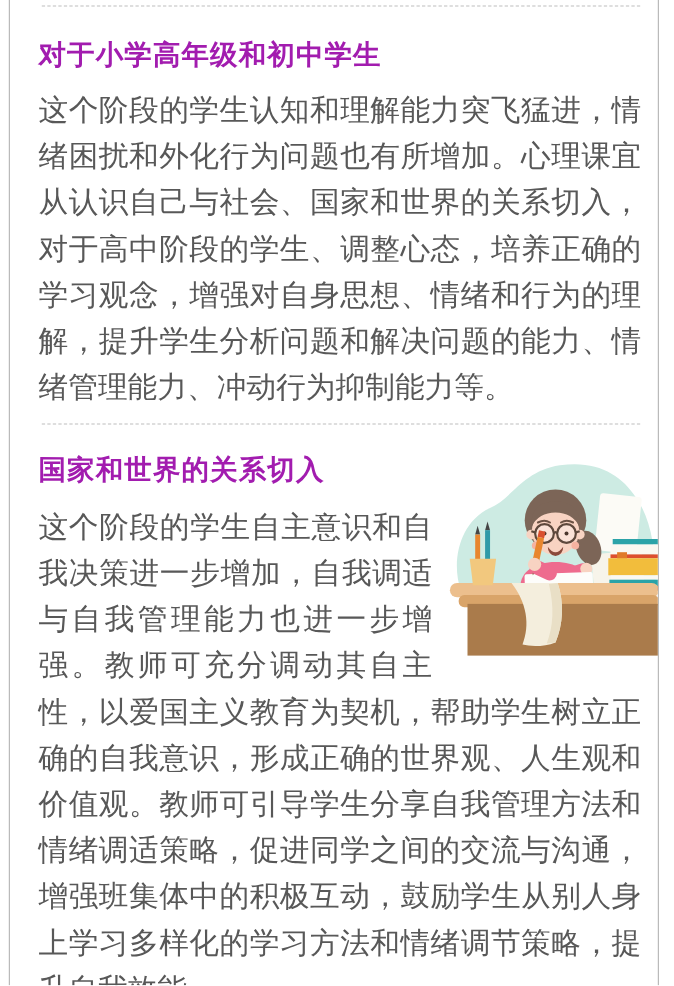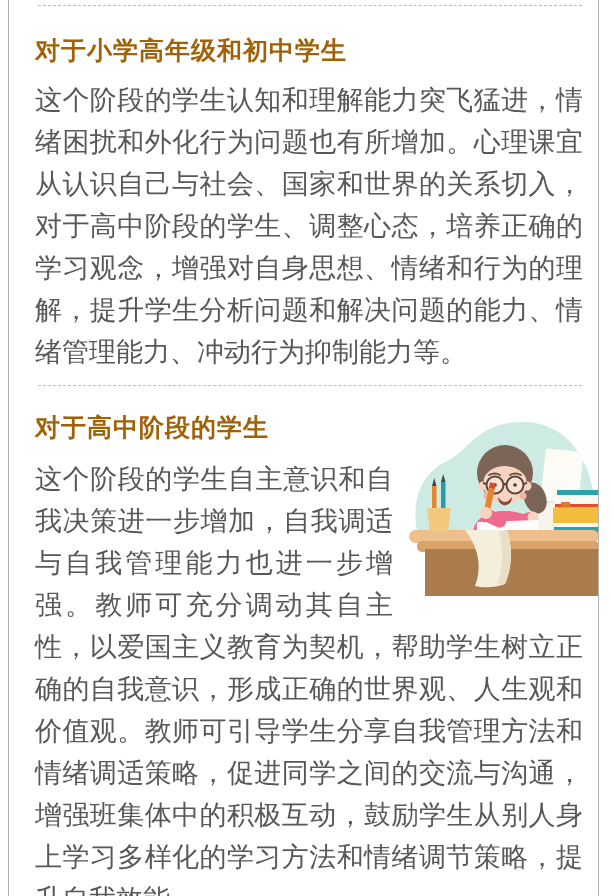--- a/index.html
+++ b/index.html
@@ -27,21 +27,21 @@
     margin-left: 3px; margin-right: 1px;
   }
   .dashed.top { margin-top: 5px; }
   .dashed.mid { margin-top: 12px; }
   h2.sec-heading {
     margin: 27px 0 0 0;
     font-size: 25px;
     line-height: 34px;
     font-weight: 700;
     letter-spacing: 1px;
-    color: #a16207;
+    color: #a21caf;
   }
   h2.sec-heading.second { margin-top: 24px; }
   p.sec-body {
     margin: 12px 0 0 0;
     font-size: 27px;
     line-height: 42px;
     color: #585858;
     text-align: justify;
     letter-spacing: 0;
   }
@@ -142,18 +142,18 @@
           <g>
             <path d="M33,70 L35.2,62 L37.5,70 Z" fill="#454545"></path>
             <rect x="33" y="70" width="4.5" height="24" fill="#e8862e"></rect>
             <path d="M42,66 L44.2,58 L46.5,66 Z" fill="#454545"></path>
             <rect x="42" y="66" width="4.5" height="28" fill="#2e9aa8"></rect>
             <path d="M28,92 L52,92 L49,116 L31,116 Z" fill="#f2c87e"></path>
           </g>
         </svg>
       </div>
 
-      <h2 class="sec-heading second">对于高中阶段的学生</h2>
+      <h2 class="sec-heading second">国家和世界的关系切入</h2>
       <p class="sec-body second">这个阶段的学生自主意识和自我决策进一步增加，自我调适与自我管理能力也进一步增强。教师可充分调动其自主性，以爱国主义教育为契机，帮助学生树立正确的自我意识，形成正确的世界观、人生观和价值观。教师可引导学生分享自我管理方法和情绪调适策略，促进同学之间的交流与沟通，增强班集体中的积极互动，鼓励学生从别人身上学习多样化的学习方法和情绪调节策略，提升自我效能。</p>
     </section>
 
   </div>
 </div>
 
 </body></html>

